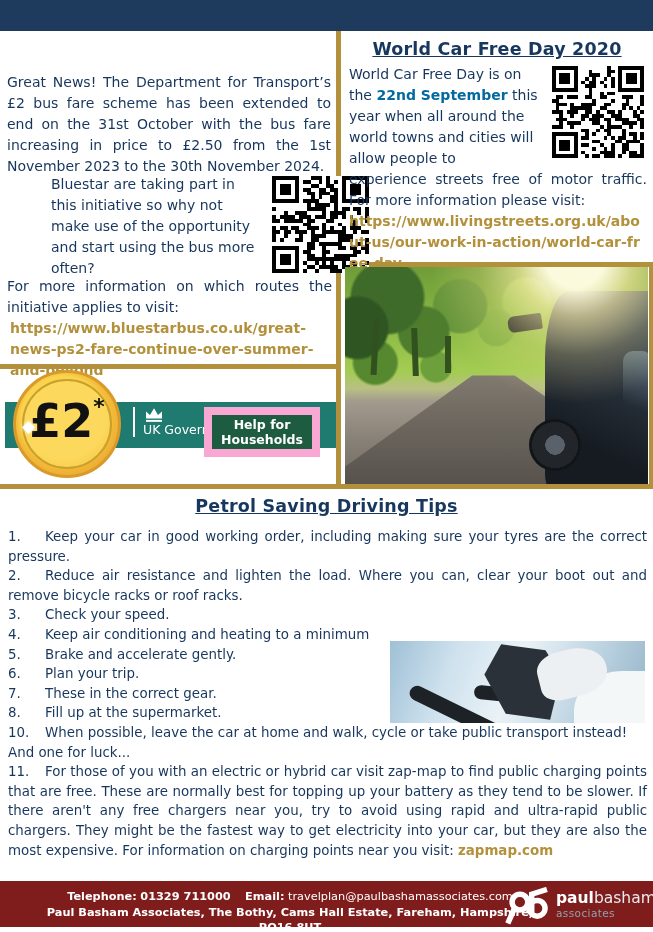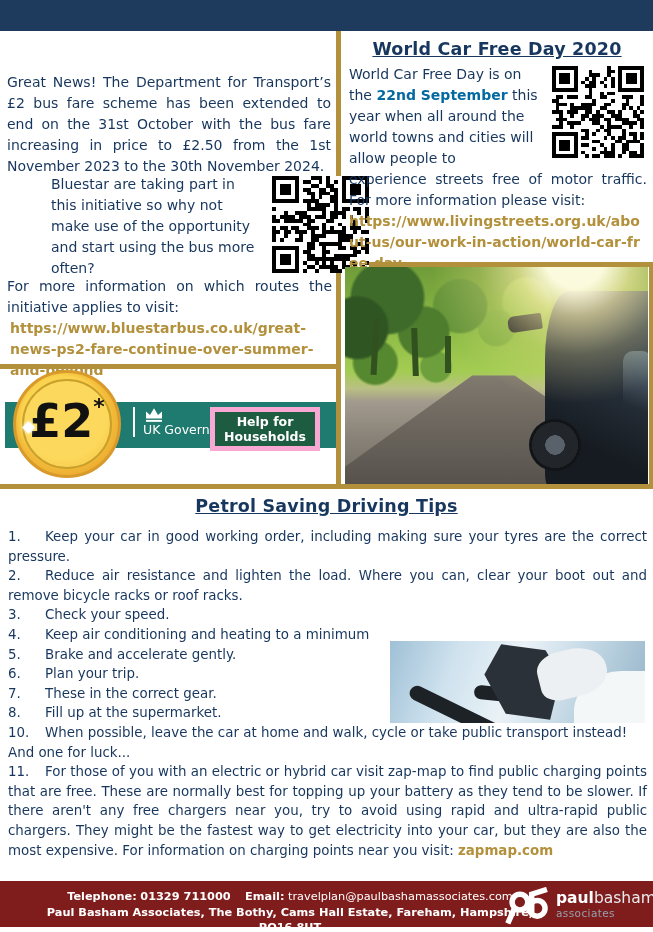--- a/index.html
+++ b/index.html
@@ -33,21 +33,21 @@
   
   .qr{background:#fff;}
   .qr-left{float:right;width:97px;height:97px;margin:2px 6px 6px 8px;}
   .qr-right{float:right;width:92px;height:92px;margin:2px 3px 6px 8px;}
   
   .banner-teal{position:absolute;left:5px;top:402px;width:331px;height:46px;background:#1f7a70;}
   .gov-group{position:absolute;left:128px;top:5px;display:flex;align-items:stretch;}
   .gov-bar{width:2px;background:#fff;margin-right:8px;}
   .gov-col{display:flex;flex-direction:column;justify-content:flex-end;}
   .gov-label{color:#fff;font-size:12.5px;line-height:14px;}
-  .hfh-badge{position:absolute;right:16px;top:5px;height:30px;border:5px solid #f9a8d4;background:#1d5c40;
+  .hfh-badge{position:absolute;right:16px;top:5px;height:30px;border:8px solid #f9a8d4;background:#1d5c40;
              color:#fff;font-weight:bold;font-size:12.5px;line-height:15px;text-align:center;
              padding:2px 9px;}
   .coin{position:absolute;left:13px;top:370px;width:108px;height:108px;border-radius:50%;
         background:radial-gradient(circle at 46% 44%, #fbd44f 52%, #f3bc3a 60%, #eaa92f 78%, #d6952a 100%);
         border:3px solid #d89a2b;box-sizing:border-box;display:flex;align-items:center;justify-content:center;}
   .coin-inner{width:86px;height:86px;border-radius:50%;border:2px solid #caa02c;
         background:radial-gradient(circle at 45% 40%, #fcd95c 60%, #f5c243 100%);
         display:flex;align-items:flex-start;justify-content:center;}
   .coin-txt{font-weight:bold;color:#111;font-size:46px;line-height:80px;font-family:"DejaVu Sans",sans-serif;}
   .coin-ast{font-weight:bold;color:#111;font-size:22px;line-height:52px;}

